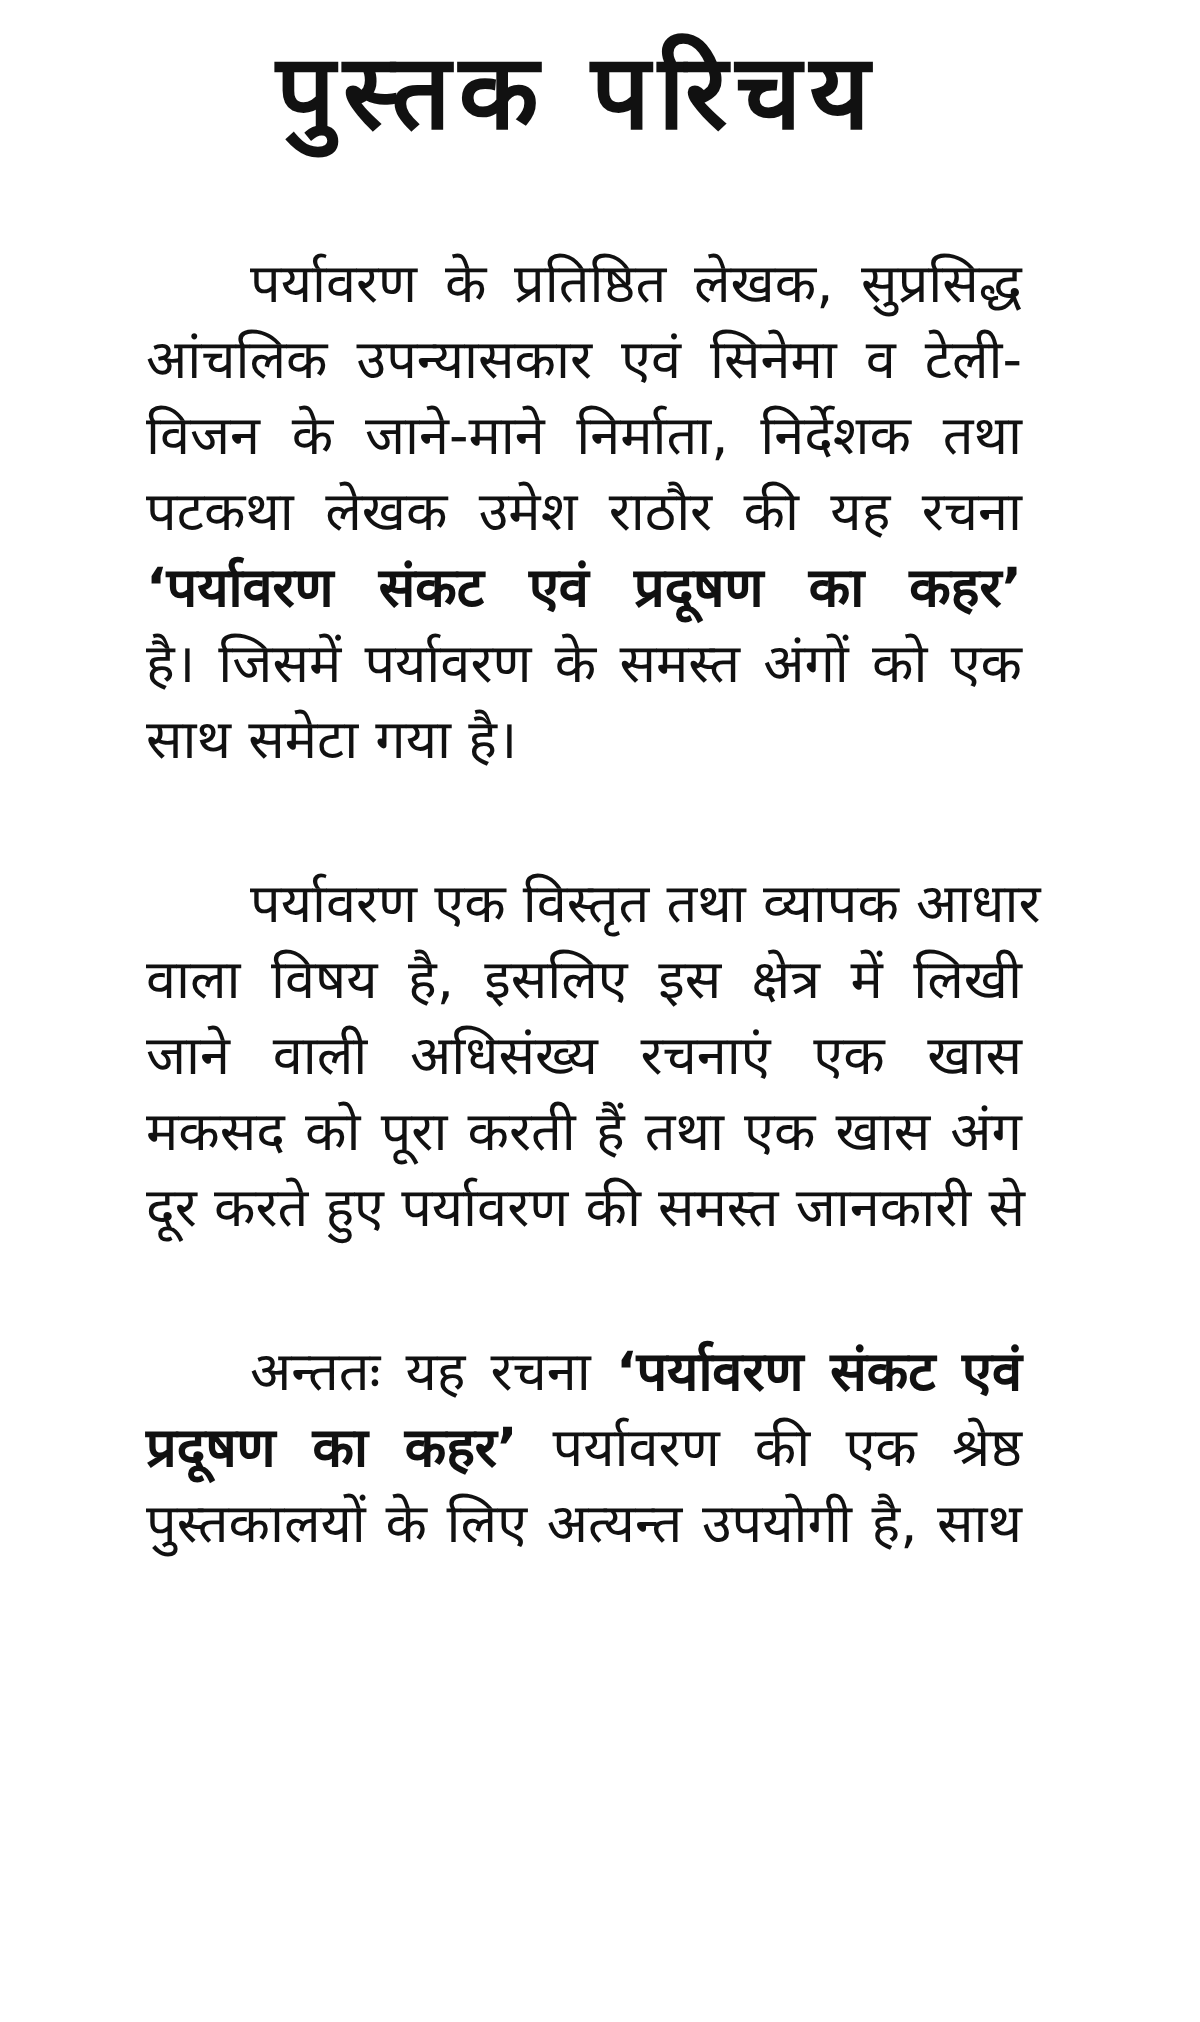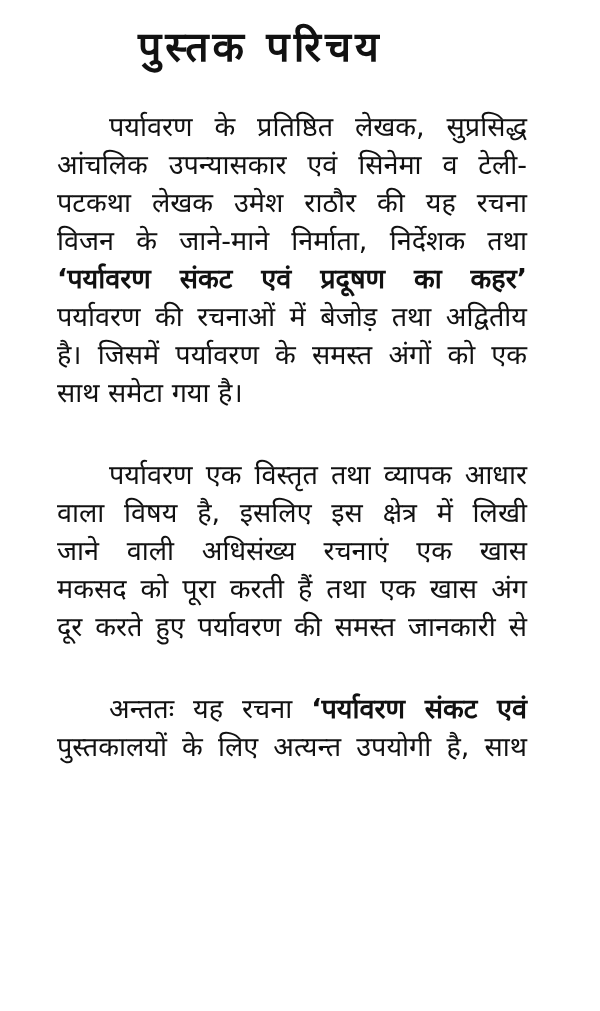--- a/index.html
+++ b/index.html
@@ -2,25 +2,25 @@
 <html><head>
 <meta charset="utf-8">
 <style>
   html, body { margin: 0; padding: 0; background: #ffffff; }
   body {
     width: 600px; height: 1011px; position: relative; overflow: hidden;
     font-family: "DejaVu Sans", sans-serif; color: #111111;
   }
   .title {
     position: absolute; left: 138px; top: 22px;
-    font-size: 41px; font-weight: bold; letter-spacing: 4px;
+    font-size: 52px; font-weight: bold; letter-spacing: 4px;
     line-height: 50px; white-space: nowrap;
   }
   .page { position: absolute; left: 57px; top: 108px; width: 470px; }
-  .para { margin: 0; }
+  .para { margin: 16px; }
   .para + .para { margin-top: 44px; }
   .line {
     display: block; height: 38px; line-height: 38px;
     font-size: 27px; white-space: nowrap;
     text-align: justify; text-align-last: justify;
     overflow: visible;
   }
   .line.indent { padding-left: 52px; }
   .line.last { text-align-last: left; }
   .b { font-weight: bold; }
@@ -28,34 +28,34 @@
 </head>
 <body>
 
 <div class="title">पुस्तक परिचय</div>
 
 <div class="page">
 
   <p class="para">
     <span class="line indent">पर्यावरण के प्रतिष्ठित लेखक, सुप्रसिद्ध</span>
     <span class="line">आंचलिक उपन्यासकार एवं सिनेमा व टेली-</span>
+    <span class="line">विजन के जाने-माने निर्माता, निर्देशक तथा</span>
     <span class="line">पटकथा लेखक उमेश राठौर की यह रचना</span>
-    <span class="line">विजन के जाने-माने निर्माता, निर्देशक तथा</span>
     <span class="line b">‘पर्यावरण संकट एवं प्रदूषण का कहर’</span>
-    <span class="line">पर्यावरण की रचनाओं में बेजोड़ तथा अद्वितीय</span>
     <span class="line">है। जिसमें पर्यावरण के समस्त अंगों को एक</span>
     <span class="line last">साथ समेटा गया है।</span>
   </p>
 
   <p class="para">
     <span class="line indent">पर्यावरण एक विस्तृत तथा व्यापक आधार</span>
     <span class="line">वाला विषय है, इसलिए इस क्षेत्र में लिखी</span>
     <span class="line">जाने वाली अधिसंख्य रचनाएं एक खास</span>
     <span class="line">मकसद को पूरा करती हैं तथा एक खास अंग</span>
     <span class="line">दूर करते हुए पर्यावरण की समस्त जानकारी से</span>
   </p>
 
   <p class="para">
     <span class="line indent"><span>अन्ततः यह रचना </span><span class="b">‘पर्यावरण संकट एवं</span></span>
+    <span class="line"><span class="b">प्रदूषण का कहर’</span><span> पर्यावरण की एक श्रेष्ठ</span></span>
     <span class="line">पुस्तकालयों के लिए अत्यन्त उपयोगी है, साथ</span>
   </p>
 
 </div>
 
 </body></html>

